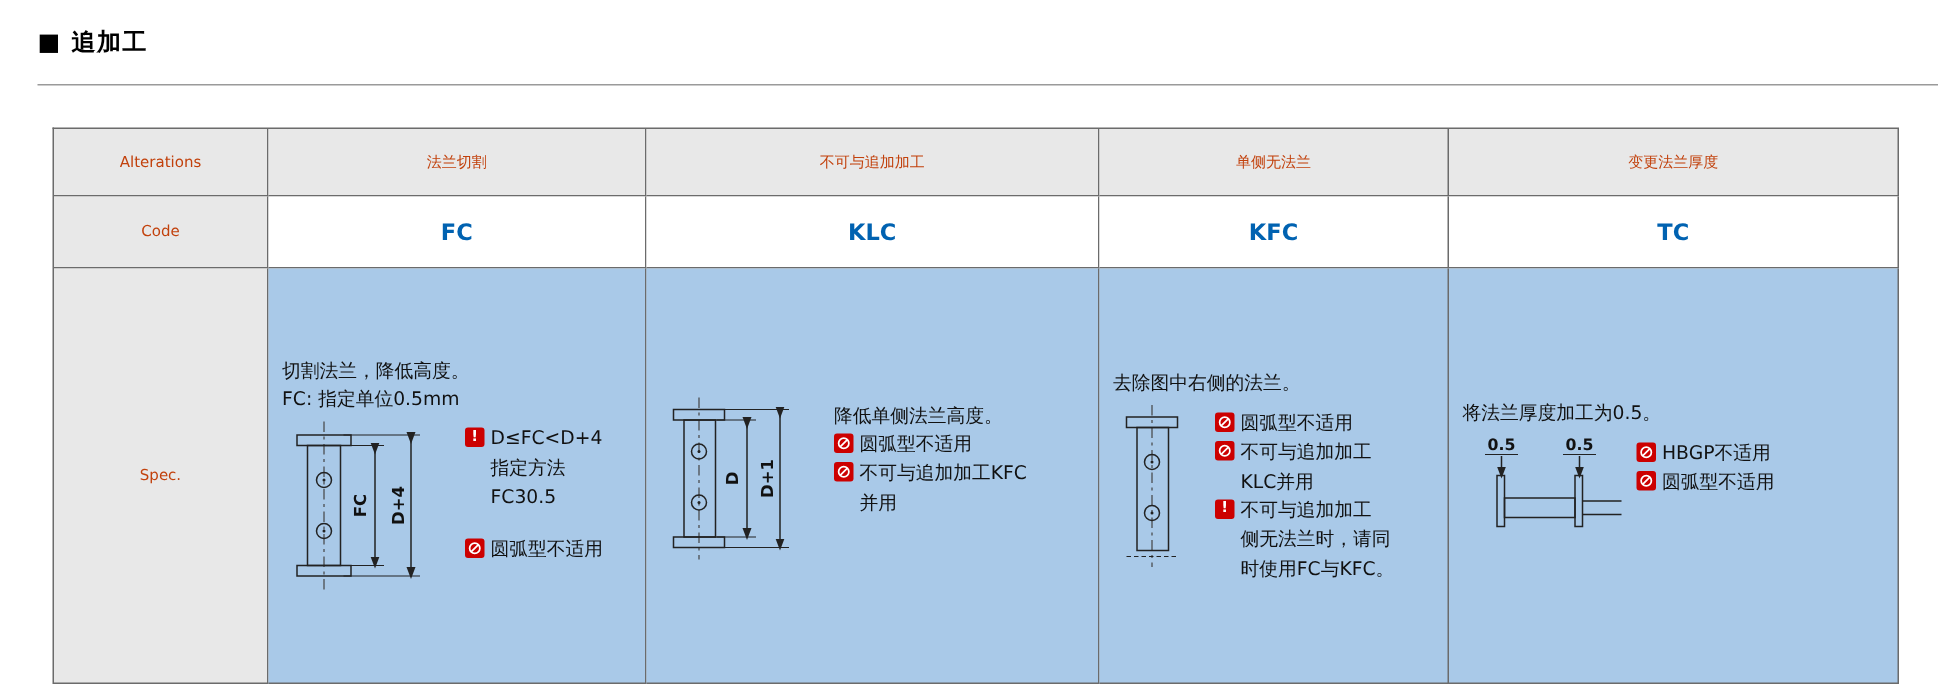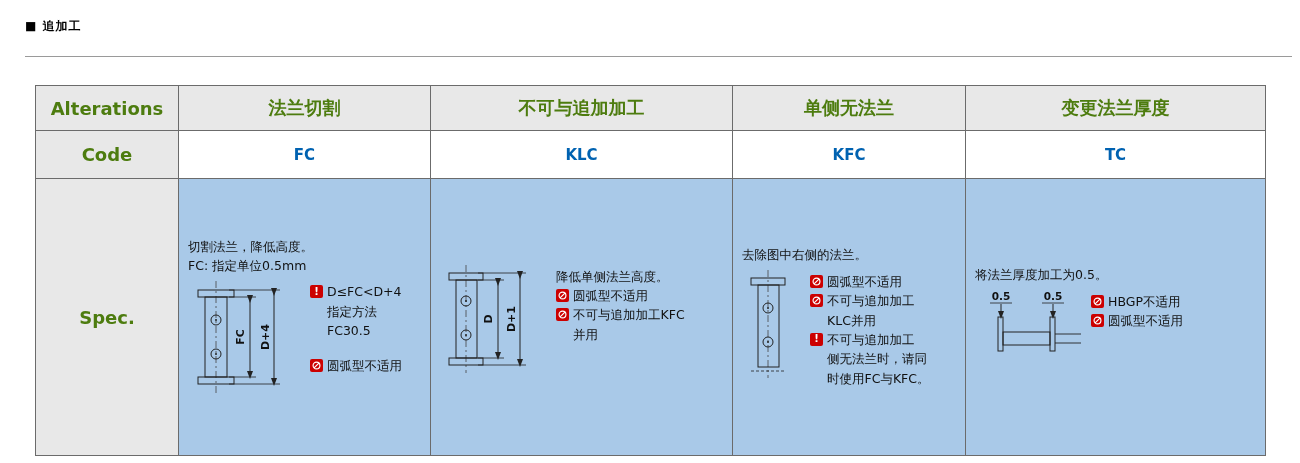--- a/index.html
+++ b/index.html
@@ -1,30 +1,30 @@
 <!DOCTYPE html>
 <html><head>
 <meta charset="utf-8">
 <style>
   * { margin:0; padding:0; box-sizing:border-box; }
   html,body { width:1300px; height:463px; background:#ffffff; overflow:hidden;
               font-family:"DejaVu Sans","Liberation Sans",sans-serif; color:#111; }
   .page { position:relative; width:1300px; height:463px; }
 
-  .section-title { position:absolute; left:25px; top:18px; font-size:12px; font-weight:bold; color:#000; letter-spacing:1px; }
+  .section-title { position:absolute; left:25px; top:18px; font-size:16px; font-weight:bold; color:#000; letter-spacing:1px; }
   .title-rule { position:absolute; left:25px; top:56px; width:1267px; height:0; border-top:1px solid #9a9a9a; }
 
   .alter-table { position:absolute; left:35px; top:85px;
                  display:grid;
                  grid-template-columns:143px 252px 302px 233px 300px;
                  grid-template-rows:45px 48px 277px;
                  border-top:1px solid #6b6b6b; border-left:1px solid #6b6b6b; }
   .cell { border-right:1px solid #6b6b6b; border-bottom:1px solid #6b6b6b; }
   .head { background:#e8e8e8; display:flex; align-items:center; justify-content:center;
-          font-size:18px; font-weight:bold; color:#4d7c0f; }
+          font-size:10px; font-weight:normal; color:#c2410c; }
   .code-cell { background:#ffffff; display:flex; align-items:center; justify-content:center;
                font-size:15px; font-weight:bold; color:#0062b1; }
   .spec-cell { background:#a9c9e8; padding:8px 9px; font-size:12.5px; line-height:1.5;
                display:flex; flex-direction:column; justify-content:center; }
 
   .spec-row { display:flex; align-items:flex-start; margin-top:3px; }
   .diag { flex:0 0 auto; display:block; }
   .notes { display:flex; flex-direction:column; line-height:1.55; margin-left:4px; margin-top:4px; }
   .note { display:flex; align-items:flex-start; }
   .indent { margin-left:17px; }

